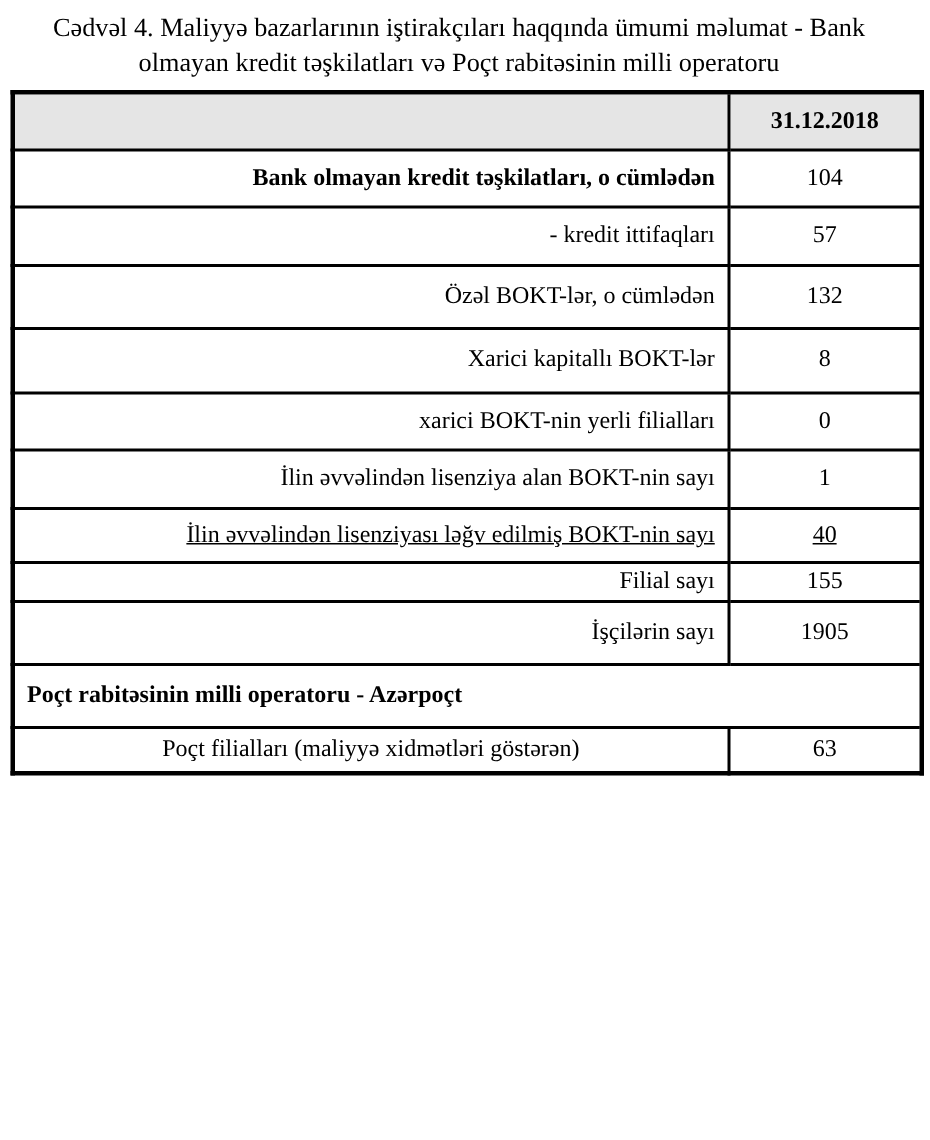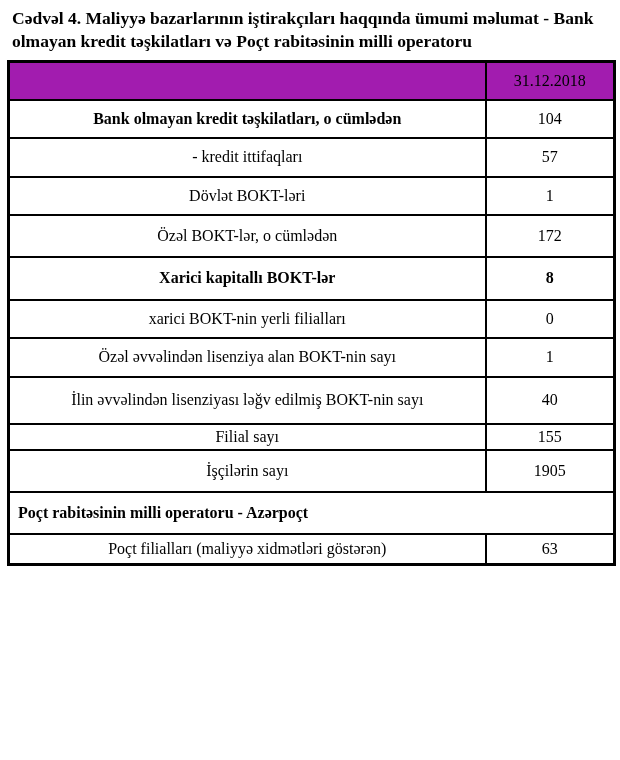--- a/index.html
+++ b/index.html
@@ -12,63 +12,64 @@
     color: #000000;
     -webkit-font-smoothing: antialiased;
   }
   .page {
     width: 620px;
     height: 760px;
     overflow: hidden;
     position: relative;
   }
   .doc-title {
-    font-weight: bold;
+    font-weight: normal;
     font-size: 17.5px;
     line-height: 1.32;
+    text-align: center;
     margin: 7px 20px 7px 12px;
   }
   table.stats {
     border-collapse: collapse;
     table-layout: fixed;
     width: 606px;
     margin-left: 7px;
     border: 3px solid #000000;
   }
   table.stats col.c-label { width: 477px; }
   table.stats col.c-value { width: 129px; }
   table.stats td {
     border: 2px solid #000000;
     font-size: 16px;
     padding: 3px 8px;
     vertical-align: middle;
     overflow: hidden;
   }
-  td.lbl { text-align: center; }
+  td.lbl { text-align: right; }
   td.val { text-align: center; }
   tr.hdr td {
-    background: #a21caf;
-    font-weight: normal;
+    background: #e5e5e5;
+    font-weight: bold;
   }
   tr.bold td.lbl { font-weight: bold; }
   td.ind1 { padding-left: 46px; }
   td.ind2 { padding-left: 58px; }
   td.hang { text-indent: 52px; }
   td.ctr { text-align: center; }
   tr.section td {
     font-weight: bold;
     text-align: left;
   }
   
   tr.h38 { height: 38px; }
   tr.h39 { height: 39px; }
-  tr.h40 { height: 47px; }
+  tr.h40 { height: 36px; text-decoration: underline; }
   tr.h41 { height: 25px; }
   tr.h42 { height: 42px; }
-  tr.h43 { height: 43px; font-weight: bold; }
+  tr.h43 { height: 43px; }
   tr.h45 { height: 31px; }
   tr.h55 { height: 55px; }
   tr.h60 { height: 60px; }
 </style>
 </head>
 <body>
 
 <div class="page">
 
   <div class="doc-title">Cədvəl 4. Maliyyə bazarlarının iştirakçıları haqqında ümumi məlumat - Bank olmayan kredit təşkilatları və Poçt rabitəsinin milli operatoru</div>
@@ -87,44 +88,40 @@
       <tr class="bold h38">
         <td class="lbl">Bank olmayan kredit təşkilatları, o cümlədən</td>
         <td class="val">104</td>
       </tr>
 
       <tr class="h39">
         <td class="lbl ind1">- kredit ittifaqları</td>
         <td class="val">57</td>
       </tr>
 
-      <tr class="h38">
-        <td class="lbl">Dövlət BOKT-ləri</td>
-        <td class="val">1</td>
-      </tr>
 
       <tr class="h42">
         <td class="lbl">Özəl BOKT-lər, o cümlədən</td>
-        <td class="val">172</td>
+        <td class="val">132</td>
       </tr>
 
       <tr class="h43">
         <td class="lbl">Xarici kapitallı BOKT-lər</td>
         <td class="val">8</td>
       </tr>
 
 
       <tr class="h38">
         <td class="lbl ind2">xarici BOKT-nin yerli filialları</td>
         <td class="val">0</td>
       </tr>
 
 
       <tr class="h39">
-        <td class="lbl">Özəl əvvəlindən lisenziya alan BOKT-nin sayı</td>
+        <td class="lbl">İlin əvvəlindən lisenziya alan BOKT-nin sayı</td>
         <td class="val">1</td>
       </tr>
 
       <tr class="h40">
         <td class="lbl">İlin əvvəlindən lisenziyası ləğv edilmiş BOKT-nin sayı</td>
         <td class="val">40</td>
       </tr>
 
       <tr class="h41">
         <td class="lbl">Filial sayı</td>

